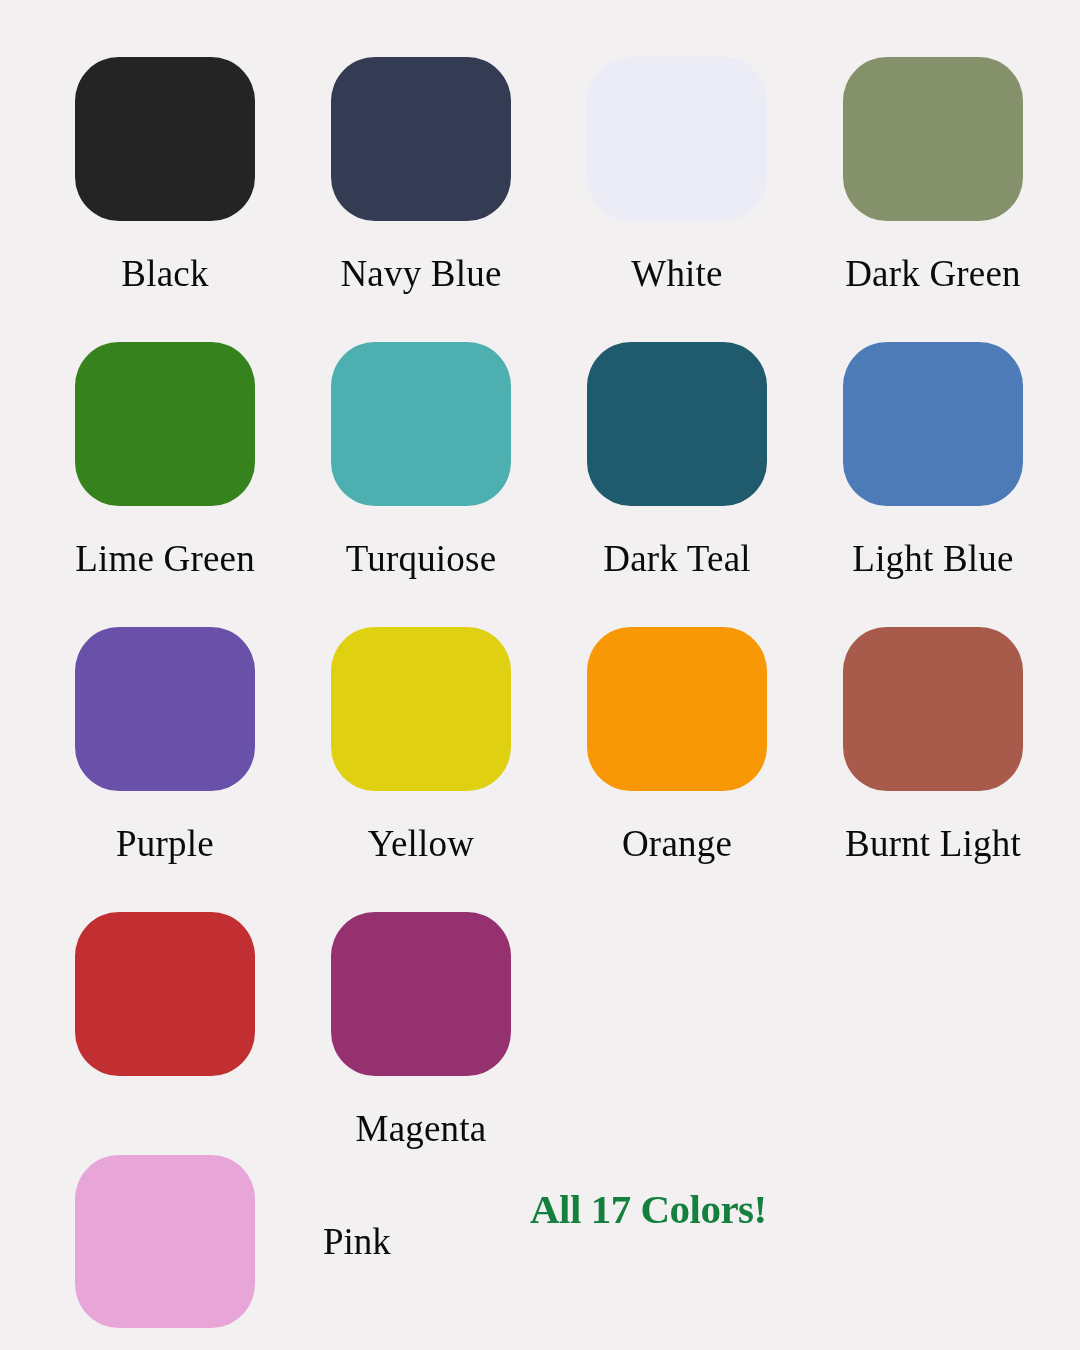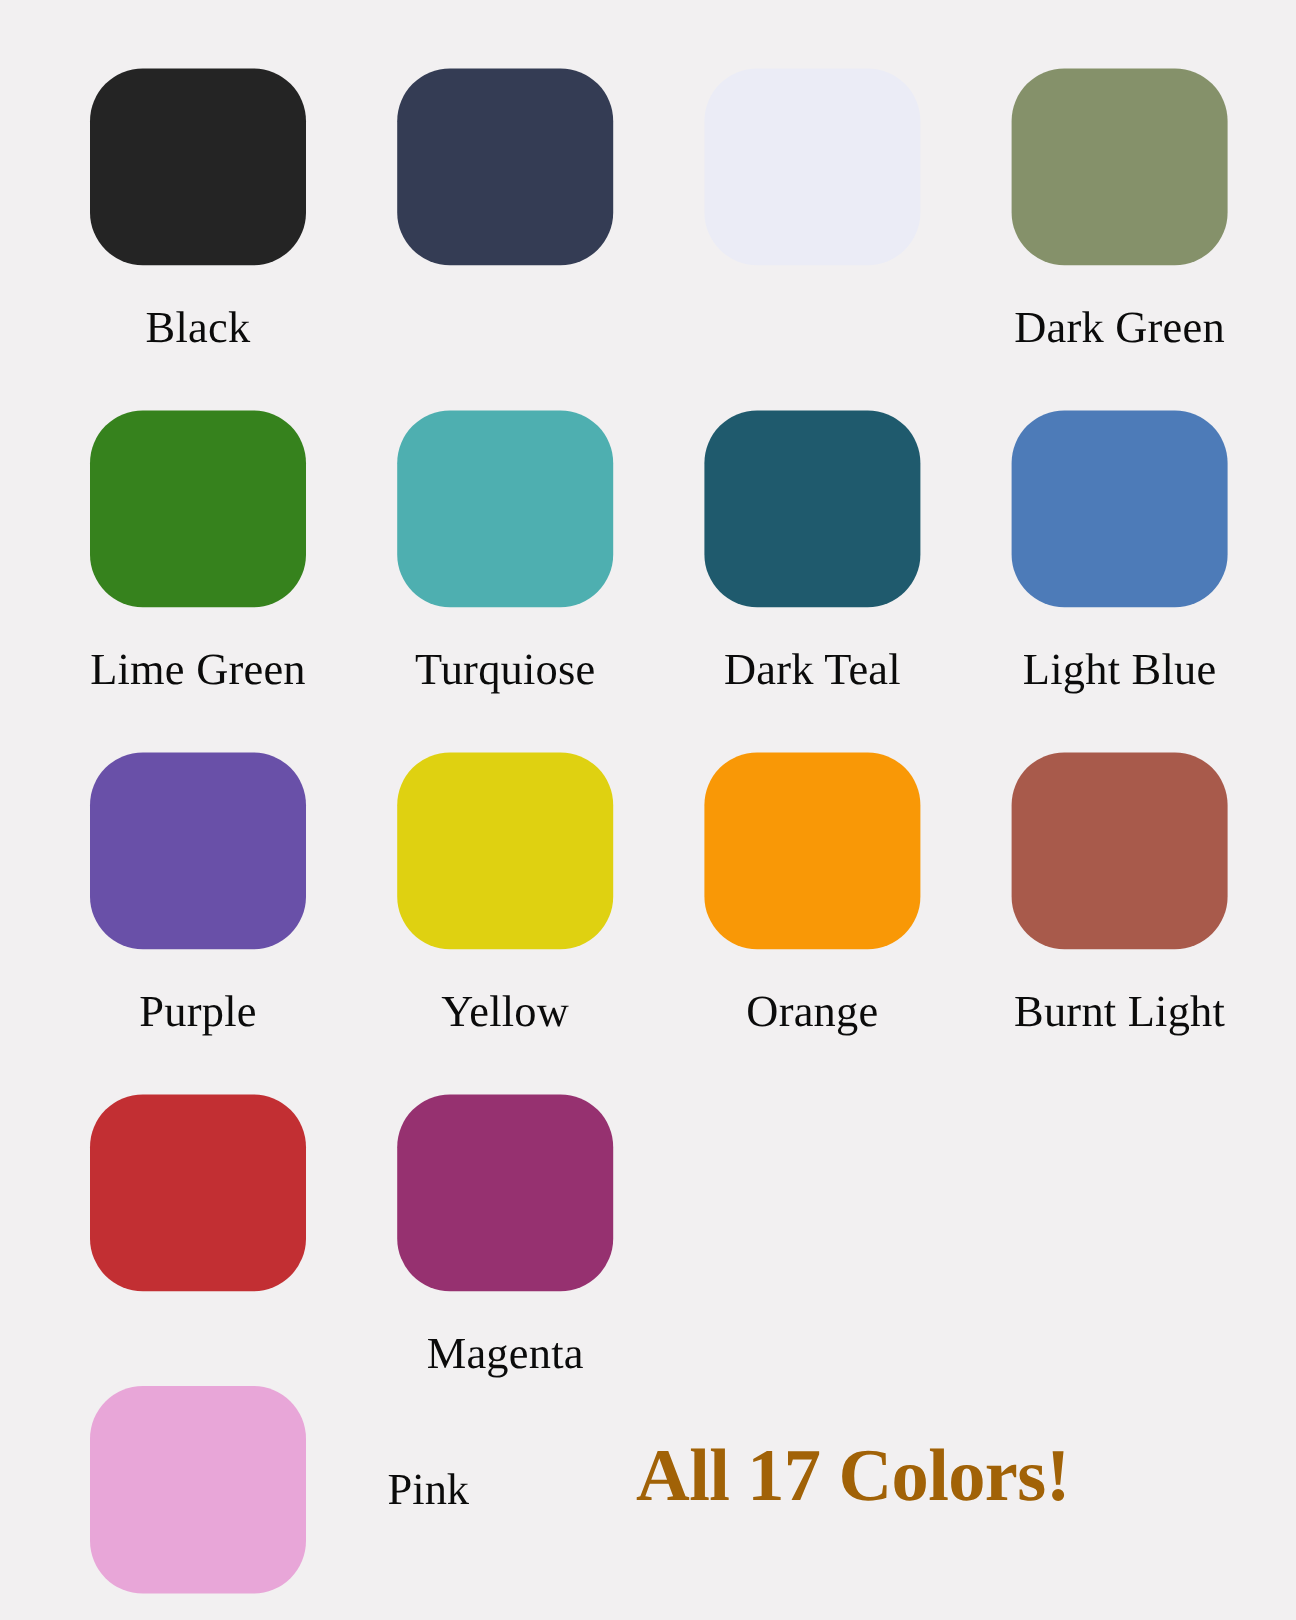--- a/index.html
+++ b/index.html
@@ -86,48 +86,50 @@
     font-size: 37px;
     line-height: 1;
     color: #0b0b0b;
     white-space: nowrap;
     font-family: Liberation Serif, serif;
   }
 
   .headline {
     position: absolute;
     left: 455px;
-    top: 44px;
-    font-size: 62px;
+    top: 34px;
+    font-size: 41px;
     font-weight: bold;
     line-height: 1;
-    color: #a16207;
+    color: #15803d;
     white-space: nowrap;
     letter-spacing: -0.5px;
   }
 </style>
 </head>
 <body style="background-color: rgb(242, 240, 241);">
 
 <div class="palette">
 
   <div class="grid">
 
     <div class="cell">
       <div class="swatch" style="background-color: rgb(36, 36, 36);"></div>
       <div class="swatch-label">Black</div>
     </div>
 
     <div class="cell">
       <div class="swatch" style="background-color: rgb(52, 60, 84);"></div>
+      <div class="swatch-label">Navy Blue</div>
     </div>
 
 
     <div class="cell">
       <div class="swatch" style="background-color: rgb(235, 236, 246);"></div>
+      <div class="swatch-label">White</div>
     </div>
 
     <div class="cell">
       <div class="swatch" style="background-color: rgb(133, 145, 106);"></div>
       <div class="swatch-label">Dark Green</div>
     </div>
 
     <div class="cell">
       <div class="swatch" style="background-color: rgb(54, 130, 29);"></div>
       <div class="swatch-label">Lime Green</div>

